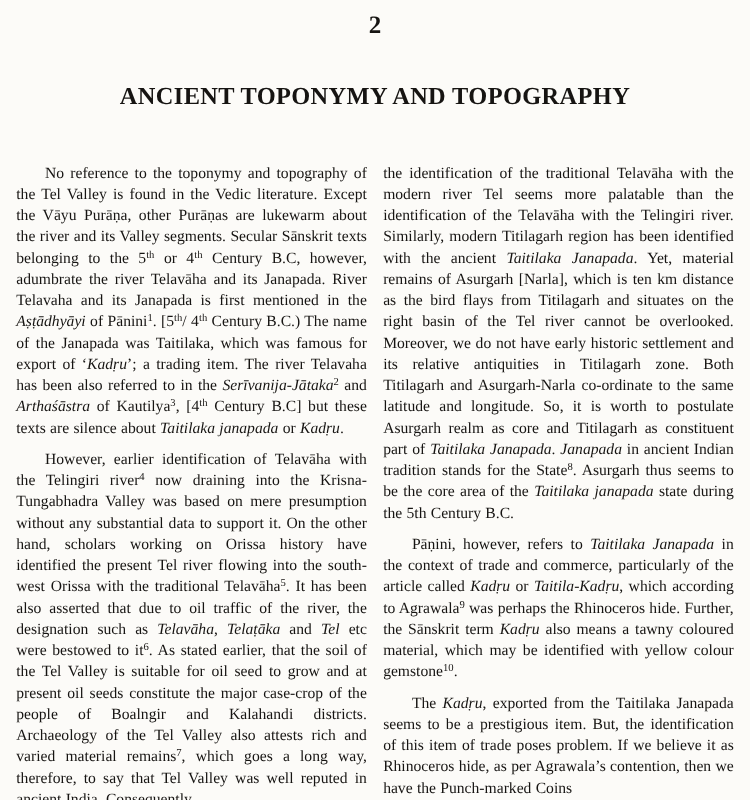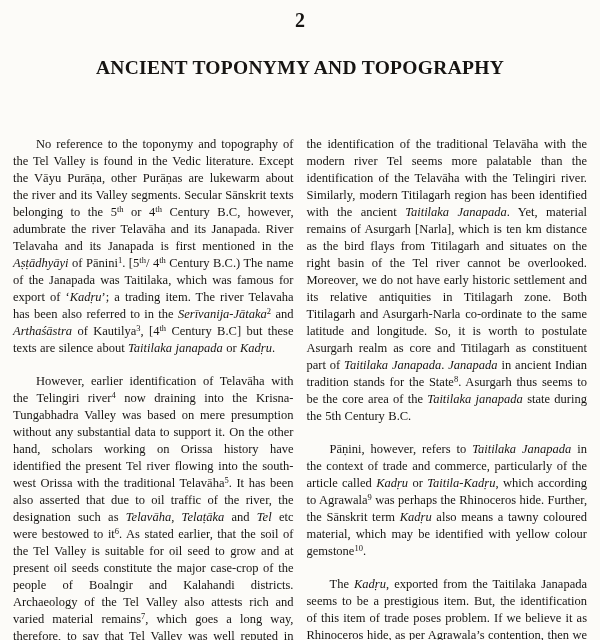--- a/index.html
+++ b/index.html
@@ -23,38 +23,38 @@
     text-align: center;
     font-weight: bold;
     font-size: 20px;
     line-height: 24px;
   }
   .chapter-title {
     text-align: center;
     font-weight: bold;
     font-size: 19.5px;
     letter-spacing: 0.3px;
-    margin: 24px 0 0 0;
+    margin: 34px 0 0 0;
     line-height: 24px;
   }
   .columns {
     display: flex;
     gap: 13px;
     padding: 0 13px;
     margin-top: 40px;
   }
   .col {
     flex: 1 1 0;
     text-align: justify;
     font-size: 12.5px;
     line-height: 17px;
     word-spacing: 0.3px;
   }
   .para {
-    margin: 16px 0 8px 0;
+    margin: 0 0 8px 0;
   }
   .para.indent {
     text-indent: 23px;
   }
   .para sup {
     font-size: 8.5px;
     line-height: 0;
     vertical-align: 4px;
   }
   .para i {

